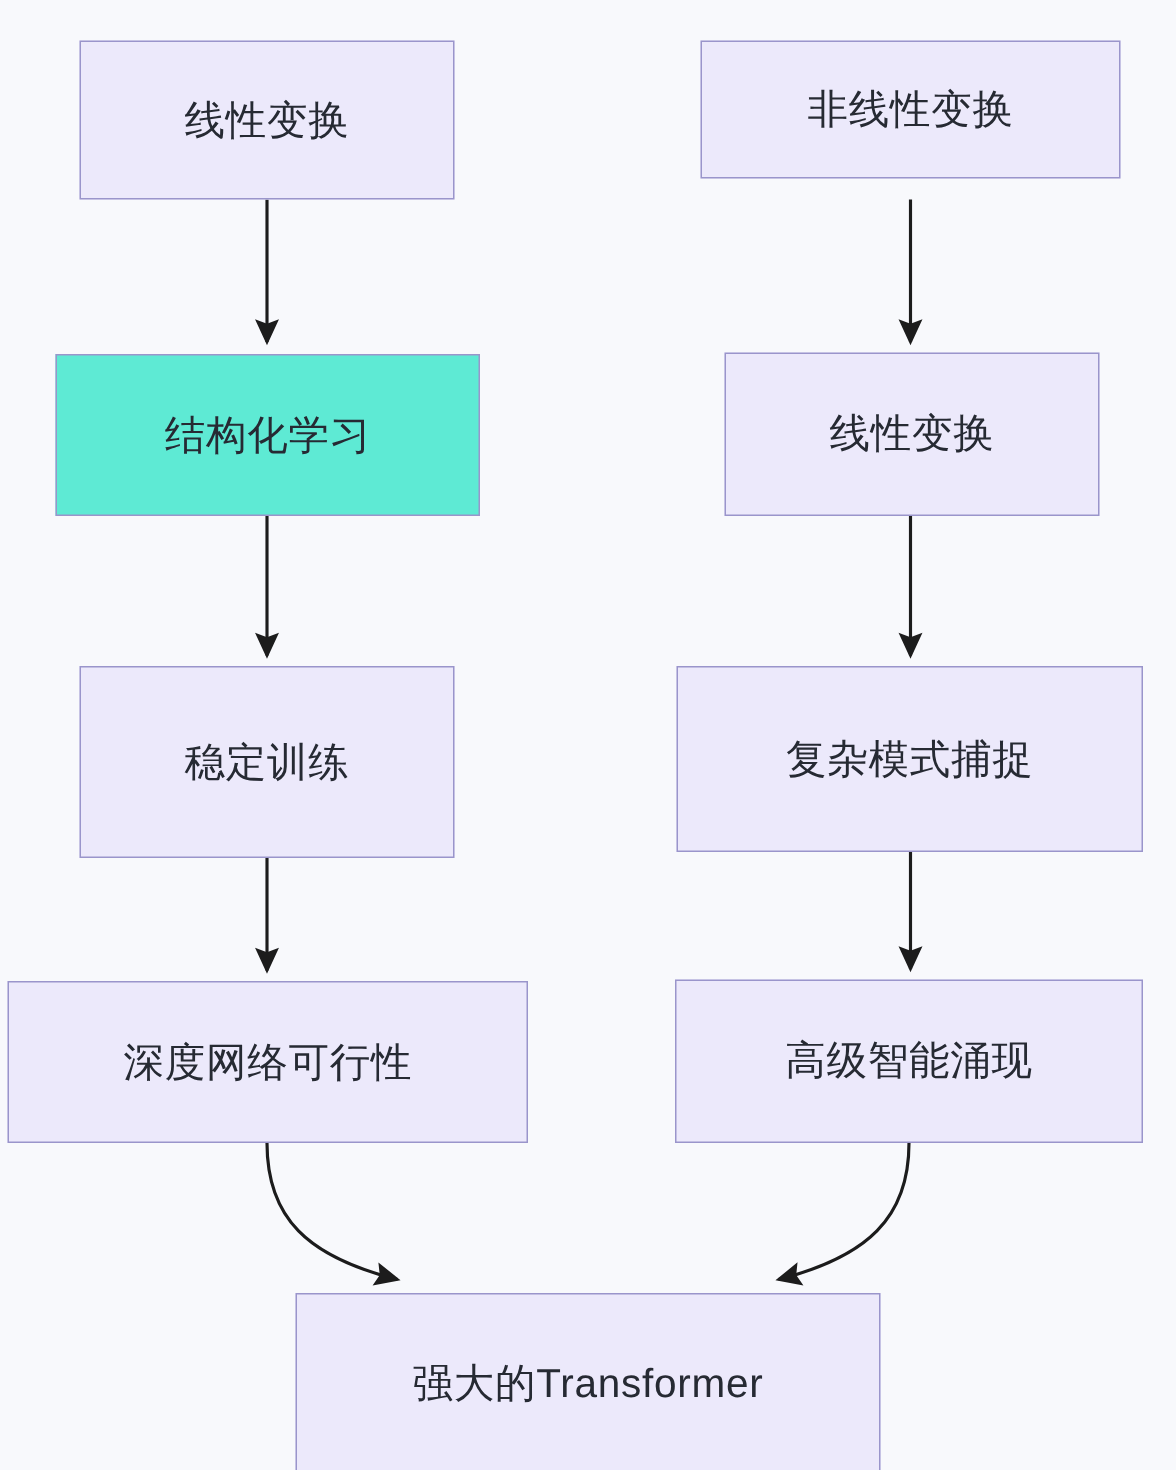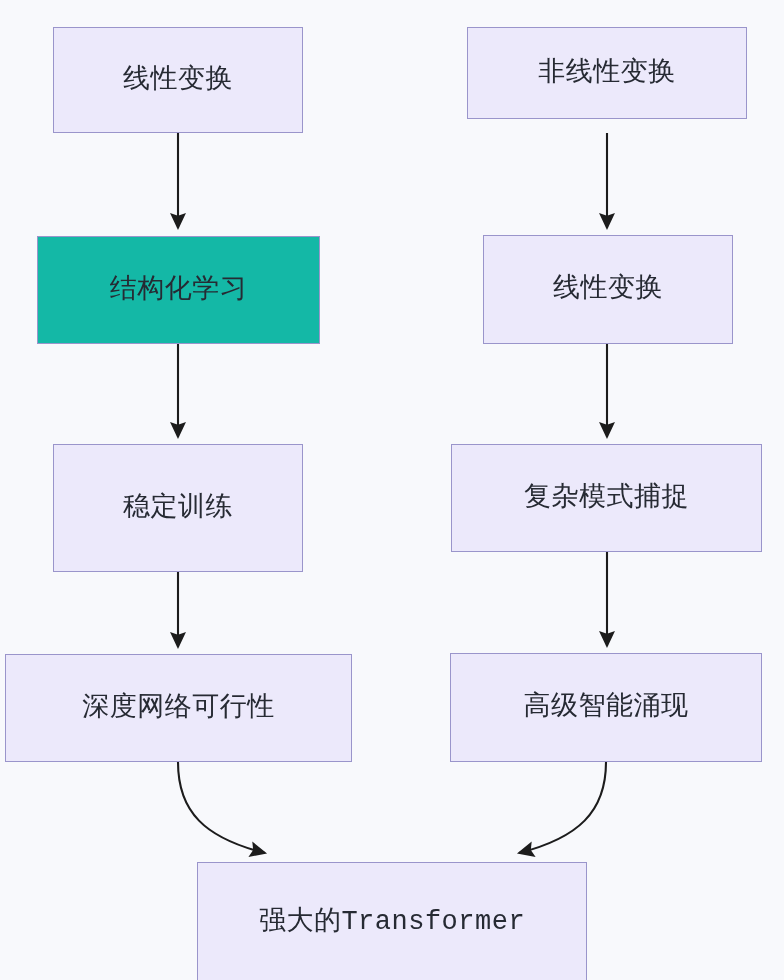--- a/index.html
+++ b/index.html
@@ -34,21 +34,20 @@
     justify-content: center;
     color: #262a33;
     font-size: 27px;
     letter-spacing: 0.5px;
     line-height: 1.2;
     text-align: center;
     white-space: nowrap;
   }
   .node-label {
     display: block;
-    font-family: Liberation Mono, monospace;
   }
   .watermark {
     position: absolute;
     right: 8px;
     bottom: 8px;
     font-size: 20px;
     color: #4a4a52;
     letter-spacing: 1px;
     opacity: 0.92;
     white-space: nowrap;
@@ -74,36 +73,36 @@
         <path d="M 607 552 L 607 646" fill="none" stroke="#1c1c1c" stroke-width="2.1" marker-end="url(#arrowhead)"></path>
         <path d="M 178 762 C 178 812 205 838 265 853" fill="none" stroke="#1c1c1c" stroke-width="2.1" marker-end="url(#arrowhead)"></path>
         <path d="M 606 762 C 606 812 578 838 519 853" fill="none" stroke="#1c1c1c" stroke-width="2.1" marker-end="url(#arrowhead)"></path>
       </g>
   </svg>
 
   <div id="nodes-group">
       <div class="node" style="left: 53px; top: 27px; width: 250px; height: 106px; background: rgb(236, 233, 251); border-color: rgb(154, 149, 203); color: rgb(38, 42, 51);">
         <span class="node-label">线性变换</span>
       </div>
-      <div class="node" style="left: 37px; top: 236px; width: 283px; height: 108px; background: #14b8a6; border-color: rgb(154, 149, 203); color: rgb(38, 42, 51);">
+      <div class="node" style="left: 37px; top: 236px; width: 283px; height: 108px; background: #5eead4; border-color: rgb(154, 149, 203); color: rgb(38, 42, 51);">
         <span class="node-label">结构化学习</span>
       </div>
       <div class="node" style="left: 53px; top: 444px; width: 250px; height: 128px; background: rgb(236, 233, 251); border-color: rgb(154, 149, 203); color: rgb(38, 42, 51);">
         <span class="node-label">稳定训练</span>
       </div>
       <div class="node" style="left: 5px; top: 654px; width: 347px; height: 108px; background: rgb(236, 233, 251); border-color: rgb(154, 149, 203); color: rgb(38, 42, 51);">
         <span class="node-label">深度网络可行性</span>
       </div>
       <div class="node" style="left: 467px; top: 27px; width: 280px; height: 92px; background: rgb(236, 233, 251); border-color: rgb(154, 149, 203); color: rgb(38, 42, 51);">
         <span class="node-label">非线性变换</span>
       </div>
       <div class="node" style="left: 483px; top: 235px; width: 250px; height: 109px; background: rgb(236, 233, 251); border-color: rgb(154, 149, 203); color: rgb(38, 42, 51);">
         <span class="node-label">线性变换</span>
       </div>
-      <div class="node" style="left: 451px; top: 444px; width: 311px; height: 108px; background: rgb(236, 233, 251); border-color: rgb(154, 149, 203); color: rgb(38, 42, 51);">
+      <div class="node" style="left: 451px; top: 444px; width: 311px; height: 124px; background: rgb(236, 233, 251); border-color: rgb(154, 149, 203); color: rgb(38, 42, 51);">
         <span class="node-label">复杂模式捕捉</span>
       </div>
       <div class="node" style="left: 450px; top: 653px; width: 312px; height: 109px; background: rgb(236, 233, 251); border-color: rgb(154, 149, 203); color: rgb(38, 42, 51);">
         <span class="node-label">高级智能涌现</span>
       </div>
       <div class="node" style="left: 197px; top: 862px; width: 390px; height: 120px; background: rgb(236, 233, 251); border-color: rgb(154, 149, 203); color: rgb(38, 42, 51);">
         <span class="node-label">强大的Transformer</span>
       </div>
     </div>
 

